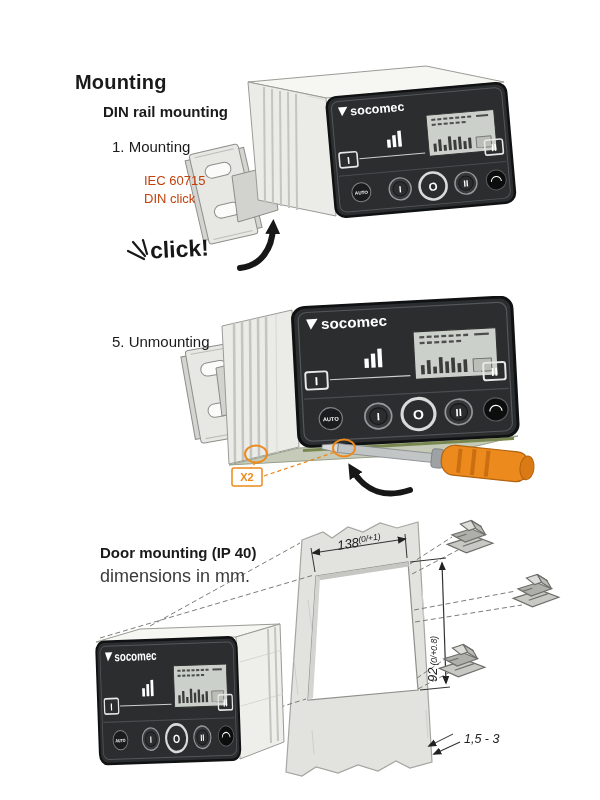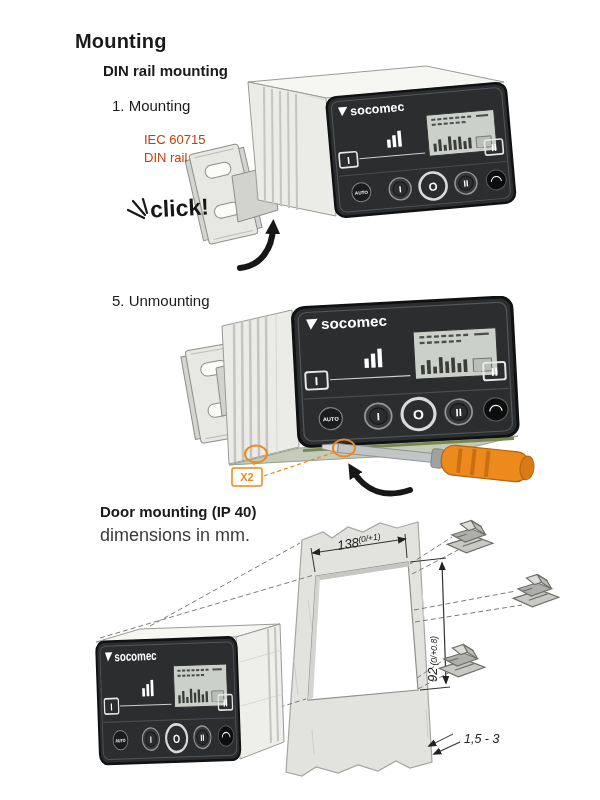--- a/index.html
+++ b/index.html
@@ -1,19 +1,19 @@
 <!DOCTYPE html>
 <html><head>
 <meta charset="utf-8">
 <style>
   html,body{margin:0;padding:0;}
   body{font-family:"Liberation Sans",sans-serif;background:#ffffff;}
   #page{position:relative;width:600px;height:800px;background:#ffffff;overflow:hidden;}
   .abs{position:absolute;}
-  .txt{z-index:3;}
+  .txt{z-index:3;margin-top:41px;}
   .h1{font-size:20px;font-weight:bold;color:#1a1a1a;letter-spacing:.2px;}
   .h2{font-size:15px;font-weight:bold;color:#1a1a1a;}
   .h3{font-size:15px;font-weight:normal;color:#1a1a1a;}
   .note{font-size:13px;color:#c2410c;line-height:18px;}
   .sub{font-size:18px;color:#3a3a3a;}
   .click{font-size:23px;font-weight:bold;color:#171717;display:inline-block;transform:rotate(-3deg);}
   svg.illu{position:absolute;z-index:1;}
   svg text{font-family:"Liberation Sans",sans-serif;}
 </style>
 </head>
@@ -249,21 +249,21 @@
       <line x1="195" y1="117" x2="198" y2="231" stroke="#c4c4c0" stroke-width="2"></line>
       <use href="#panel" transform="translate(16,132) rotate(-2) scale(0.78,1.02)"></use>
     </g>
   </svg>
 
   <div class="abs txt h1" style="left:75px;top:30px;">Mounting</div>
   <div class="abs txt h2" style="left:103px;top:62px;">DIN rail mounting</div>
   <div class="abs txt h3" style="left:112px;top:97px;">1. Mounting</div>
   <div class="abs txt note" style="left:144px;top:131px;">
     <div>IEC 60715</div>
-    <div>DIN rail</div>
+    <div>DIN click</div>
   </div>
   <div class="abs txt" style="left:124px;top:195px;display:flex;align-items:flex-start;">
     <svg width="26" height="30">
       <g stroke="#171717" stroke-width="2.2" stroke-linecap="round">
         <line x1="20" y1="23" x2="4" y2="15"></line>
         <line x1="21" y1="20" x2="9" y2="6"></line>
         <line x1="23" y1="18" x2="19" y2="4"></line>
       </g>
     </svg>
     <span class="click">click!</span>

